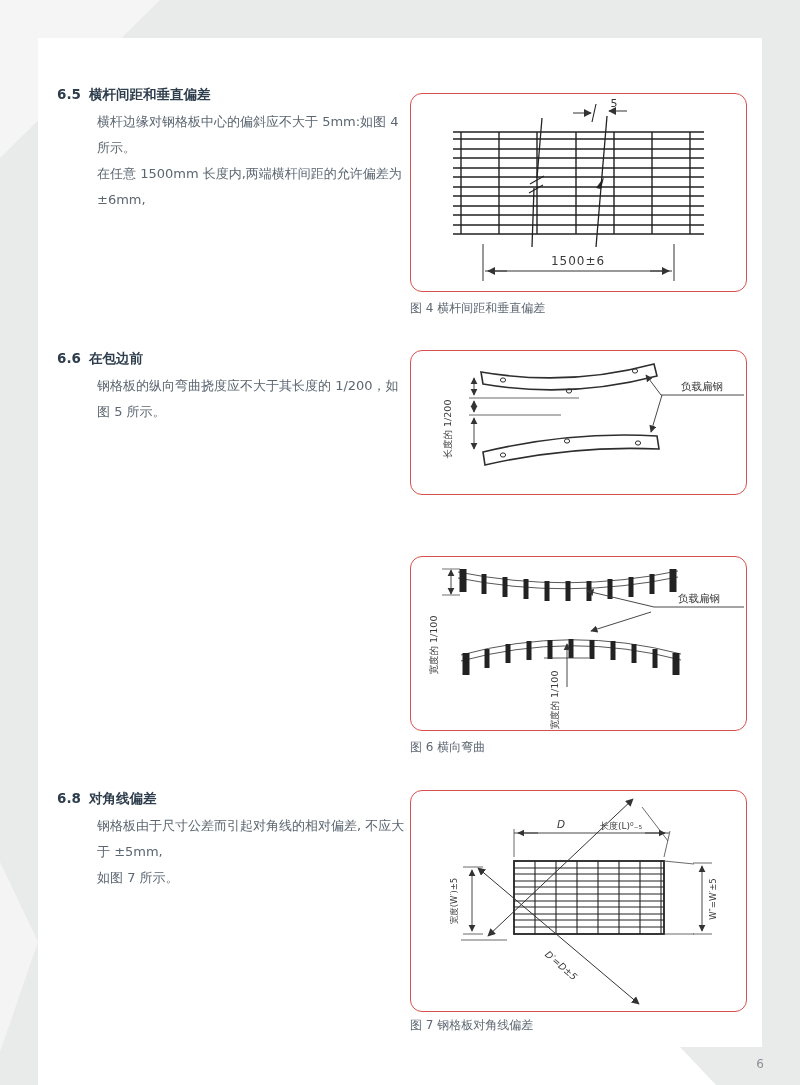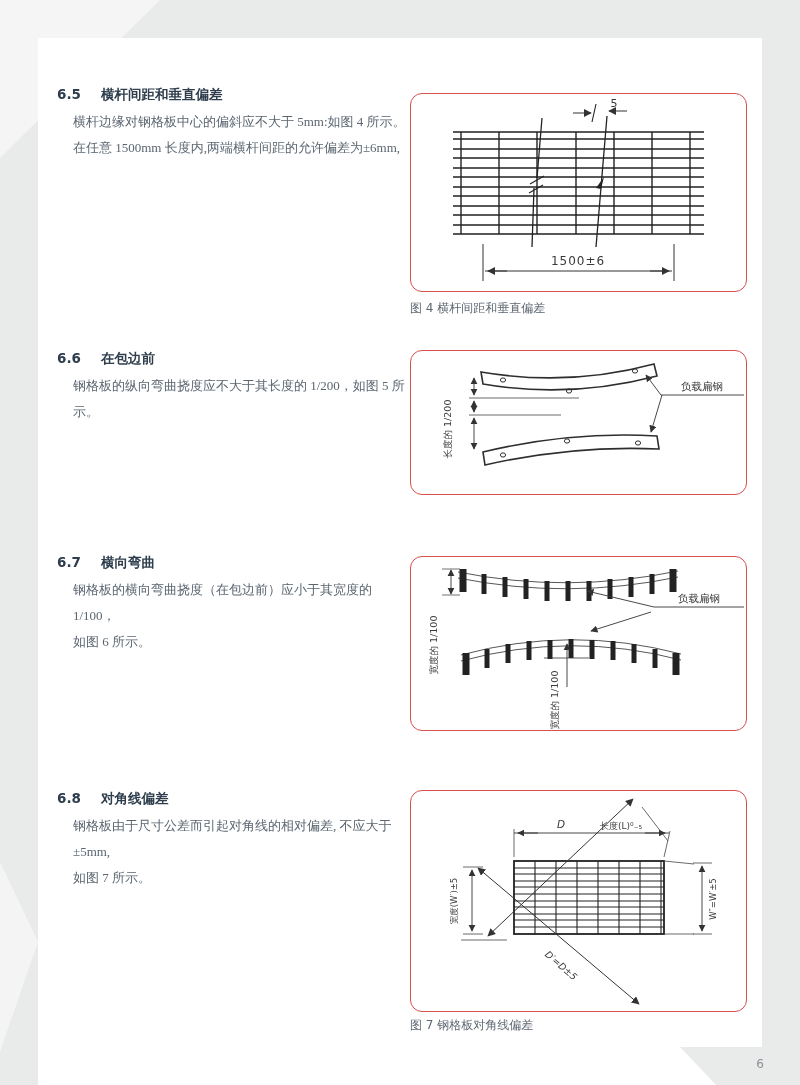--- a/index.html
+++ b/index.html
@@ -12,22 +12,22 @@
   .deco-tl{left:0;top:0;width:160px;height:158px;background:#f4f5f4;
     clip-path:polygon(0 0,100% 0,0 100%);}
   .deco-bl{left:0;top:862px;width:38px;height:190px;background:#f3f4f3;
     clip-path:polygon(0 0,100% 42%,0 100%);}
   .page{position:absolute;left:38px;top:38px;width:724px;height:1047px;background:#ffffff;}
   .deco-br{left:680px;top:1047px;width:120px;height:38px;background:#e9eaea;
     clip-path:polygon(0 0,100% 0,100% 100%,30% 100%);z-index:5;}
   .page-number{position:absolute;right:36px;bottom:14px;z-index:6;
     color:#8b9096;font-size:12px;}
   .section{position:absolute;left:19px;width:350px;}
-  .sec-head{display:flex;gap:20px;font-size:13.5px;font-weight:bold;color:#2f3e4d;}
-  .sec-body{margin-left:16px;margin-top:5px;font-size:13px;color:#5b6671;line-height:26px;font-family:Liberation Serif, serif;}
+  .sec-head{display:flex;gap:8px;font-size:13.5px;font-weight:bold;color:#2f3e4d;}
+  .sec-body{margin-left:40px;margin-top:5px;font-size:13px;color:#5b6671;line-height:26px;}
   .fig-box{position:absolute;left:372px;width:335px;background:#fff;
     border:1.3px solid #d5504e;border-radius:12px;overflow:hidden;}
   .fig-box svg{display:block;width:100%;height:100%;}
   .fig-caption{position:absolute;left:372px;width:335px;
     font-size:12px;color:#5d6772;}
   svg text{fill:#3a3a3a;}
 </style>
 </head>
 <body>
 
@@ -113,30 +113,20 @@
       <line x1="63" y1="67" x2="63" y2="98" stroke="#333" stroke-width="0.9" marker-start="url(#m5)" marker-end="url(#m5)"></line>
       <text transform="rotate(-90 40 78)" x="40" y="78" text-anchor="middle" font-size="9.5">长度的 1/200</text>
 
       <line x1="250" y1="44" x2="333" y2="44" stroke="#333" stroke-width="0.9"></line>
       <text x="291" y="39" text-anchor="middle" font-size="10.5">负载扁钢</text>
       <line x1="250" y1="44" x2="235" y2="24" stroke="#333" stroke-width="0.9" marker-end="url(#m5)"></line>
       <line x1="251" y1="44" x2="240" y2="81" stroke="#333" stroke-width="0.9" marker-end="url(#m5)"></line>
     </svg>
   </div>
 
-  <div class="section" style="top:516px">
-    <div class="sec-head">
-      <span>6.7</span>
-      <span>横向弯曲</span>
-    </div>
-    <div class="sec-body">
-      <div>钢格板的横向弯曲挠度（在包边前）应小于其宽度的 1/100，</div>
-      <div>如图 6 所示。</div>
-    </div>
-  </div>
 
   <div class="fig-box" style="top:518px;height:173px">
     <svg viewBox="0 0 335 173">
       <defs>
         <marker id="m6" viewBox="0 0 10 10" refX="9" refY="5" markerWidth="8" markerHeight="8" orient="auto-start-reverse">
           <path d="M0,0 L10,5 L0,10 z" fill="#333"></path>
         </marker>
       </defs>
 
       <path d="M47,15 Q157,37 267,14 M47,21 Q157,43 267,20" fill="none" stroke="#444" stroke-width="0.9"></path>
@@ -172,20 +162,21 @@
       <rect x="199.5" y="84" width="5" height="19" fill="#222"></rect>
       <rect x="220.5" y="87" width="5" height="19" fill="#222"></rect>
       <rect x="241.5" y="92" width="5" height="19" fill="#222"></rect>
       <rect x="261.5" y="96" width="7" height="22" fill="#222"></rect>
 
       <line x1="133" y1="101" x2="178" y2="101" stroke="#333" stroke-width="0.8"></line>
       <line x1="156" y1="130" x2="156" y2="87" stroke="#333" stroke-width="0.9" marker-end="url(#m6)"></line>
       <text transform="rotate(-90 147 143)" x="147" y="143" text-anchor="middle" font-size="9.5">宽度的 1/100</text>
     </svg>
   </div>
+  <div class="fig-caption" style="top:701px">图 6 横向弯曲</div>
 
   <div class="section" style="top:752px">
     <div class="sec-head">
       <span>6.8</span>
       <span>对角线偏差</span>
     </div>
     <div class="sec-body">
       <div>钢格板由于尺寸公差而引起对角线的相对偏差, 不应大于 ±5mm,</div>
       <div>如图 7 所示。</div>
     </div>

